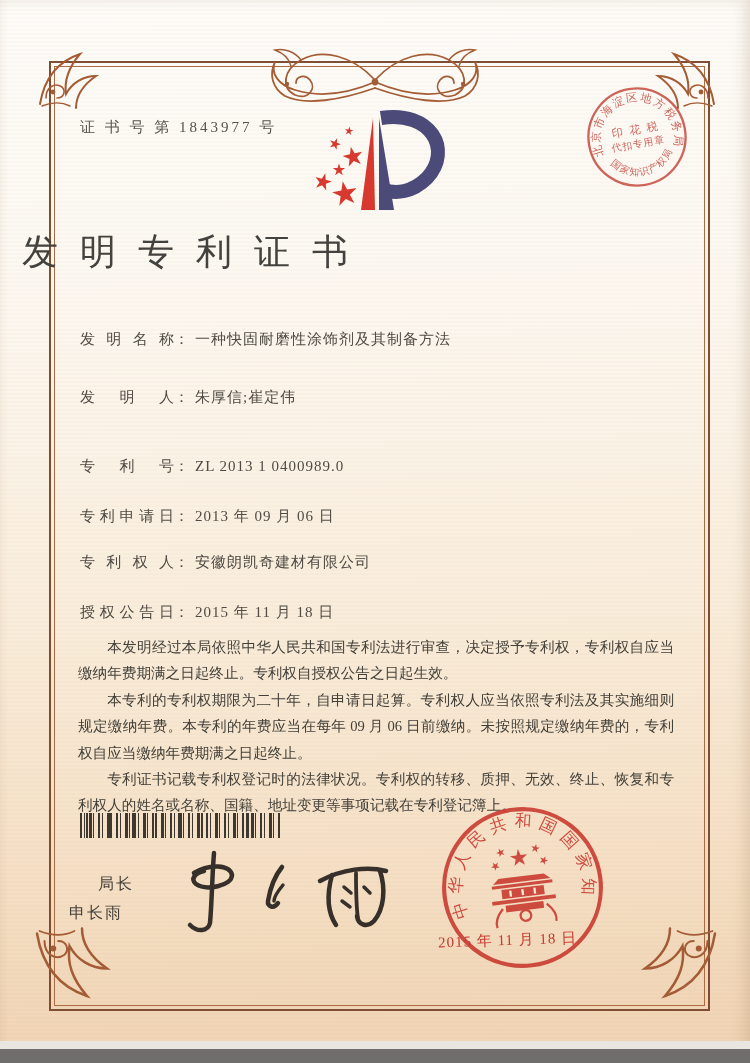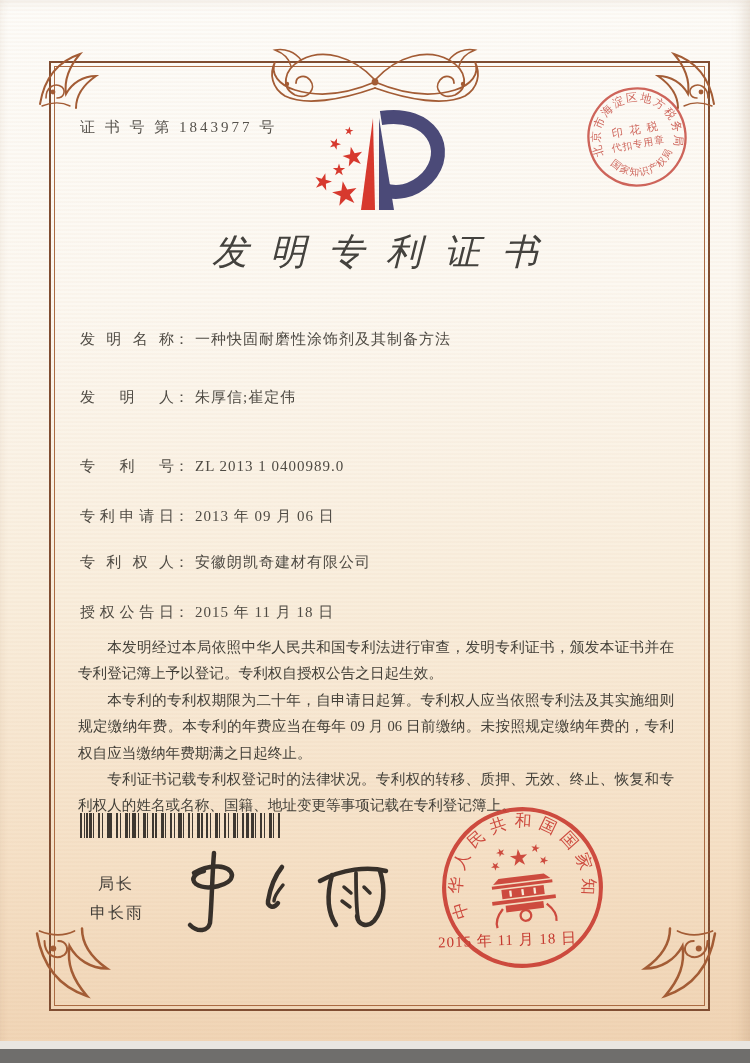--- a/index.html
+++ b/index.html
@@ -10,36 +10,36 @@
   }
   .paper::after{ 
     content:"";position:absolute;inset:0;pointer-events:none;
     background:repeating-linear-gradient(0deg,rgba(190,130,80,.035) 0 2px,transparent 2px 4px);
   }
   .frame{position:absolute;left:49px;top:61px;width:657px;height:946px;border:2px solid #7e4c31;}
   .frame-inner{position:absolute;inset:3px;border:1px solid #aa6a42;}
   .ornament{position:absolute;z-index:3;}
   .cert-no{position:absolute;left:80px;top:118px;font-size:15px;letter-spacing:3px;color:#56524c;z-index:4;}
   .logo{position:absolute;left:293px;top:102px;z-index:4;}
-  .title{position:absolute;left:0;top:228px;width:750px;text-align:center;font-size:36px;
-         letter-spacing:22px;text-indent:22px;color:#44423e;z-index:4;font-style:italic;}
+  .title{position:absolute;left:0;top:228px;width:750px;font-size:36px;
+         letter-spacing:22px;text-indent:22px;color:#44423e;z-index:4;}
   .field-row{position:absolute;left:80px;right:60px;font-size:15px;color:#4f4b44;z-index:4;}
   .flabel{display:inline-block;width:94px;text-align:justify;text-align-last:justify;}
   .colon{margin-right:6px;}
   .fvalue{letter-spacing:1px;}
   .body-text{position:absolute;left:78px;top:634px;width:596px;font-size:14.6px;line-height:26.4px;
              text-align:justify;color:#434039;z-index:4;}
   .body-text p{margin:0;text-indent:2em;}
   .barcode{position:absolute;left:80px;top:813px;width:200px;height:25px;z-index:4;opacity:.88;
     background:
       repeating-linear-gradient(90deg,#25211d 0 2px,transparent 2px 4px,#25211d 4px 5px,transparent 5px 9px,#25211d 9px 12px,transparent 12px 13px,#25211d 13px 14px,transparent 14px 18px),
       repeating-linear-gradient(90deg,transparent 0 6px,#25211d 6px 8px,transparent 8px 23px);
   }
   .official-title{position:absolute;left:98px;top:874px;font-size:16px;letter-spacing:2px;color:#433f39;z-index:4;}
-  .official-name{position:absolute;left:90px;top:903px;font-size:16px;letter-spacing:2px;color:#433f39;z-index:4;}
+  .official-name{position:absolute;left:69px;top:903px;font-size:16px;letter-spacing:2px;color:#433f39;z-index:4;}
   .signature{position:absolute;left:170px;top:845px;z-index:5;}
   .seal{position:absolute;left:435px;top:800px;z-index:5;transform:rotate(-7deg);opacity:.88;}
   .seal-date{position:absolute;left:438px;top:931px;font-size:15px;color:#c5392f;letter-spacing:1px;
              transform:rotate(-2deg);z-index:6;white-space:nowrap;}
   .tax-stamp{position:absolute;left:581px;top:81px;z-index:5;transform:rotate(-10deg);opacity:.82;}
   .footer{position:absolute;left:0;top:984px;width:720px;text-align:center;font-size:13px;
           color:#5a5148;letter-spacing:2px;z-index:4;}
   .strip-light{position:absolute;left:0;top:1041px;width:750px;height:8px;background:#e9e6e1;z-index:7;}
   .strip-dark{position:absolute;left:0;top:1049px;width:750px;height:14px;background:#6f6e6c;z-index:7;}
   .edge-shadow{position:absolute;inset:0;z-index:6;pointer-events:none;
@@ -120,21 +120,21 @@
     <span class="flabel">专利申请日</span><span class="colon">：</span><span class="fvalue">2013 年 09 月 06 日</span>
   </div>
   <div class="field-row" style="top:553px">
     <span class="flabel">专利权人</span><span class="colon">：</span><span class="fvalue">安徽朗凯奇建材有限公司</span>
   </div>
   <div class="field-row" style="top:603px">
     <span class="flabel">授权公告日</span><span class="colon">：</span><span class="fvalue">2015 年 11 月 18 日</span>
   </div>
 
   <div class="body-text">
-    <p>本发明经过本局依照中华人民共和国专利法进行审查，发明专利证书，颁发本证书并在专利登记簿上予以登记。专利权自授权公告之日起生效。</p>
+    <p>本发明经过本局依照中华人民共和国专利法进行审查，决定授予专利权，专利权自应当缴纳年费期满之日起终止。专利权自授权公告之日起生效。</p>
     <p>本专利的专利权期限为二十年，自申请日起算。专利权人应当依照专利法及其实施细则规定缴纳年费。本专利的年费应当在每年 09 月 06 日前缴纳。未按照规定缴纳年费的，专利权自应当缴纳年费期满之日起终止。</p>
     <p>专利证书记载专利权登记时的法律状况。专利权的转移、质押、无效、终止、恢复和专利权人的姓名或名称、国籍、地址变更等事项记载在专利登记簿上。</p>
   </div>
 
   <div class="barcode"></div>
 
   <div class="official-title">局长</div>
   <div class="official-name">申长雨</div>
 
   <svg class="signature" width="270" height="95" viewBox="0 0 270 95" fill="none" stroke="#37302a" stroke-width="4.5" stroke-linecap="round">

